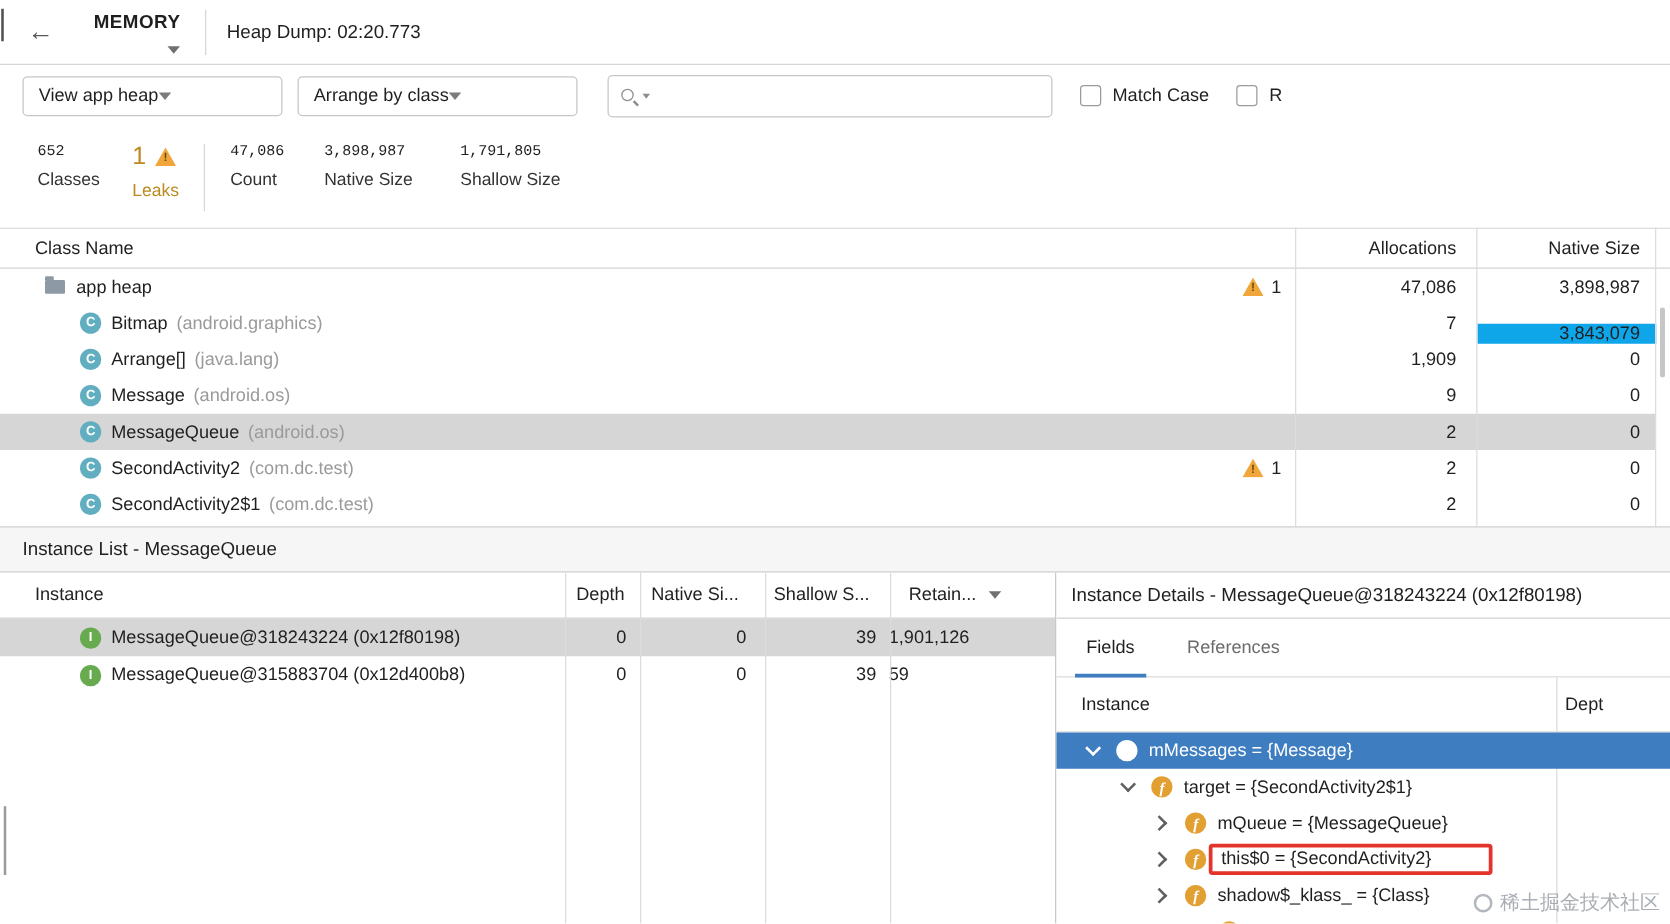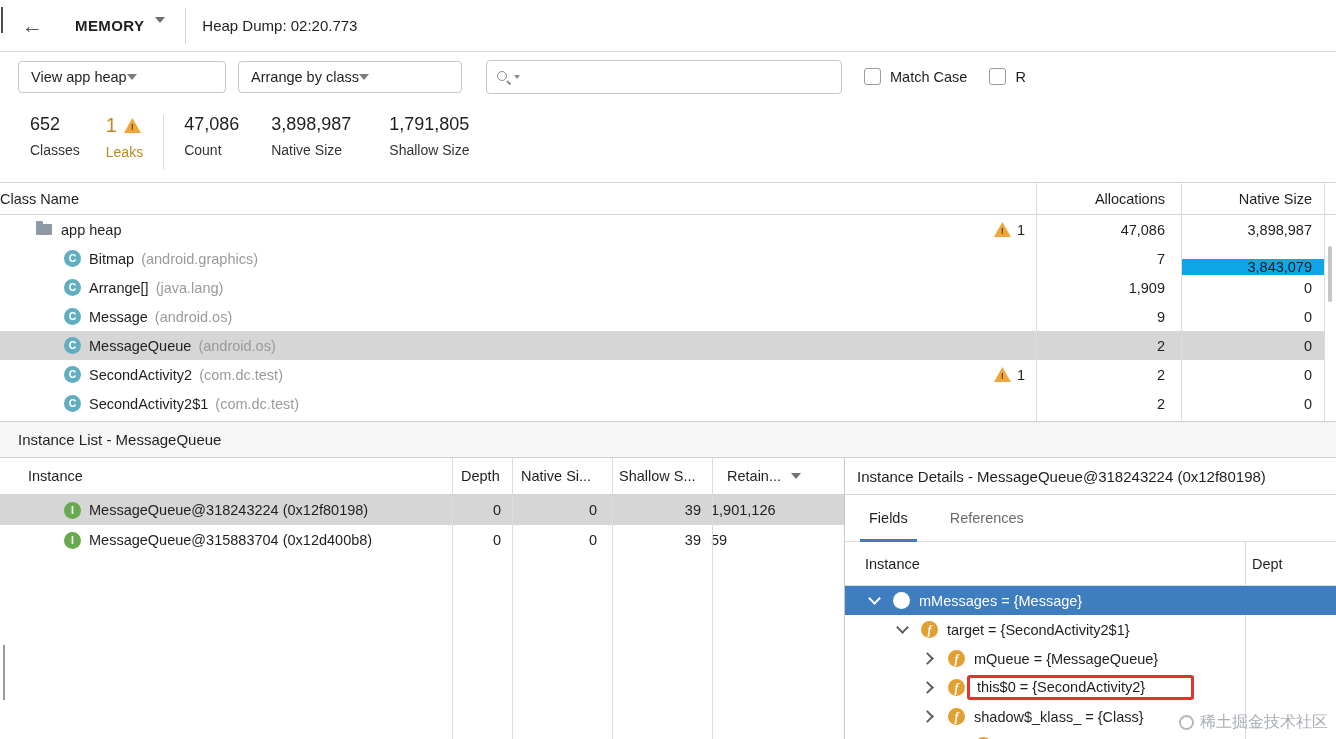--- a/index.html
+++ b/index.html
@@ -4,21 +4,21 @@
 <style>
   * { margin:0; padding:0; box-sizing:border-box; }
   html,body { width:1336px; height:739px; }
   body { font-family:"Liberation Sans","DejaVu Sans",sans-serif; font-size:14px; color:#1f1f1f; background:#fff; overflow:hidden; }
   .app { position:relative; width:1336px; height:739px; background:#fff; overflow:hidden; }
 
   
   .topbar { position:absolute; top:0; left:0; right:0; height:52px; background:#fff; border-bottom:1px solid #d6d6d6; display:flex; align-items:center; }
   .edge-mark-top { position:absolute; left:1px; top:7px; width:2px; height:26px; background:#4f4f4f; }
   .back-arrow { margin-left:22px; font-size:21px; color:#5a5a5a; cursor:default; }
-  .memory-wrap { display:flex; align-items:flex-start; gap:11px; margin-left:32px; cursor:default; }
+  .memory-wrap { display:flex; align-items:flex-end; gap:11px; margin-left:32px; cursor:default;flex-direction:column; }
   .memory-label { font-size:15px; font-weight:600; letter-spacing:.4px; color:#1f1f1f; }
   .caret-down { width:0; height:0; border-left:5px solid transparent; border-right:5px solid transparent; border-top:6px solid #707070; flex:none; }
   .topbar-divider { width:1px; height:36px; background:#d6d6d6; margin:0 16px 0 20px; }
   .heap-label { font-size:15px; color:#1f1f1f; }
 
   
   .toolbar { position:absolute; top:53px; left:0; right:0; height:47px; background:#fff; display:flex; align-items:center; }
   .combo { height:32px; border:1px solid #c6c6c6; border-radius:4px; background:#fff; display:flex; align-items:center; padding:0 10px 0 12px; font-size:14.5px; }
   .combo .caret-down { border-top-color:#7c7c7c; }
   .combo-heap { width:208px; margin-left:18px; }
@@ -30,36 +30,36 @@
   .search-icon::after { content:""; position:absolute; left:11.5px; top:11.5px; width:5px; height:1.8px; background:#8d8d8d; transform:rotate(45deg); transform-origin:left center; }
   .search-caret { width:0; height:0; border-left:3.5px solid transparent; border-right:3.5px solid transparent; border-top:4px solid #8d8d8d; margin-left:3px; flex:none; }
   .search-input { border:none; outline:none; flex:1; height:100%; font-size:14px; margin-left:8px; background:transparent; font-family:inherit; }
   .checkbox-row { display:flex; align-items:center; gap:9px; margin-left:22px; flex:none; }
   .checkbox { width:17px; height:17px; border:1.5px solid #9b9b9b; border-radius:3px; background:#fff; flex:none; }
   .checkbox-label { font-size:14.5px; color:#1f1f1f; white-space:nowrap; }
 
   
   .stats { position:absolute; top:100px; left:0; right:0; height:82px; display:flex; align-items:flex-start; padding:14px 0 0 30px; }
   .stat { display:flex; flex-direction:column; gap:7px; }
-  .stat-value { font-size:18px; color:#1f1f1f; }
+  .stat-value { font-size:12px; color:#1f1f1f;font-family:Liberation Mono, monospace; }
   .stat-value-row { display:flex; align-items:center; gap:7px; font-size:20px; }
   .stat-label { font-size:14px; color:#333; }
   .stat.leak .stat-value-row, .stat.leak .stat-label { color:#bd8a1f; }
   .m-classes { margin-right:26px; } .m-leaks { margin-right:20px; }
   .m-count { margin-right:32px; } .m-native { margin-right:38px; } .m-shallow { margin-right:36px; }
   .stat-divider { width:1px; height:54px; background:#d8d8d8; margin:1px 20px 0 0; }
 
   .warn-icon { position:relative; width:17px; height:15px; display:inline-block; flex:none; }
   .warn-icon::before { content:""; position:absolute; inset:0; background:#f0a63a; clip-path:polygon(50% 0, 100% 100%, 0 100%); }
   .warn-mark { position:absolute; left:0; right:0; top:2.5px; text-align:center; font-size:9.5px; font-weight:700; color:#6b4a00; line-height:12px; }
 
   
   .class-table { position:absolute; top:182px; left:0; width:1336px; height:239px; overflow:hidden; }
   .ct-header { height:33px; border-top:1px solid #d4d4d4; border-bottom:1px solid #d4d4d4; display:flex; align-items:center; font-size:14.5px; color:#1f1f1f; }
-  .ct-name-h { flex:1; }
+  .ct-name-h { flex:1; padding-left:28px; }
   .ct-alloc-h { width:145px; text-align:right; padding-right:17px; flex:none; }
   .ct-native-h { width:143px; text-align:right; padding-right:13px; flex:none; }
   .ct-gutter { width:11px; flex:none; }
   .ct-row { height:29px; display:flex; align-items:center; font-size:14.5px; position:relative; }
   .ct-row.selected { background:linear-gradient(to right,#d6d6d6 0,#d6d6d6 1324px,transparent 1324px); }
   .ct-name { flex:1; display:flex; align-items:center; min-width:0; }
   .ind-folder { padding-left:36px; } .ind-class { padding-left:64px; }
   .ct-cname { white-space:nowrap; }
   .ct-pkg { color:#9a9a9a; margin-left:7px; white-space:nowrap; }
   .ct-warnbadge { margin-left:auto; margin-right:12px; display:flex; align-items:center; gap:6px; }

